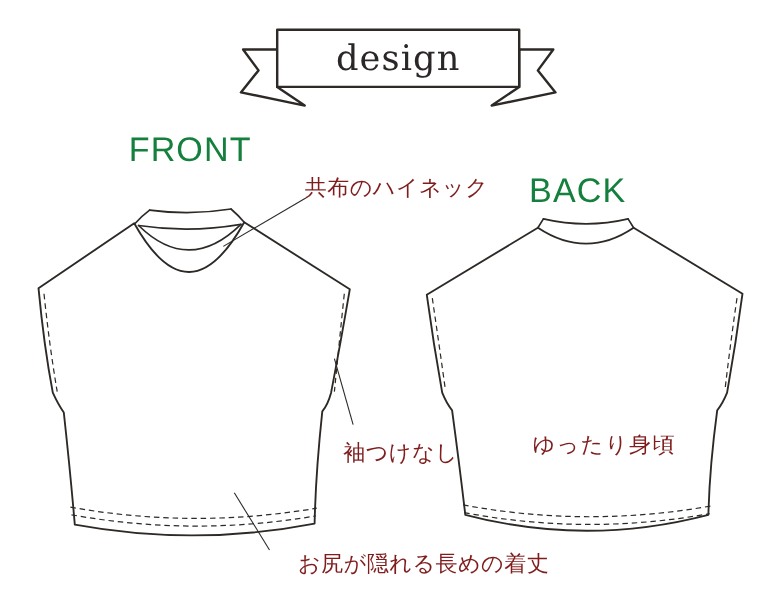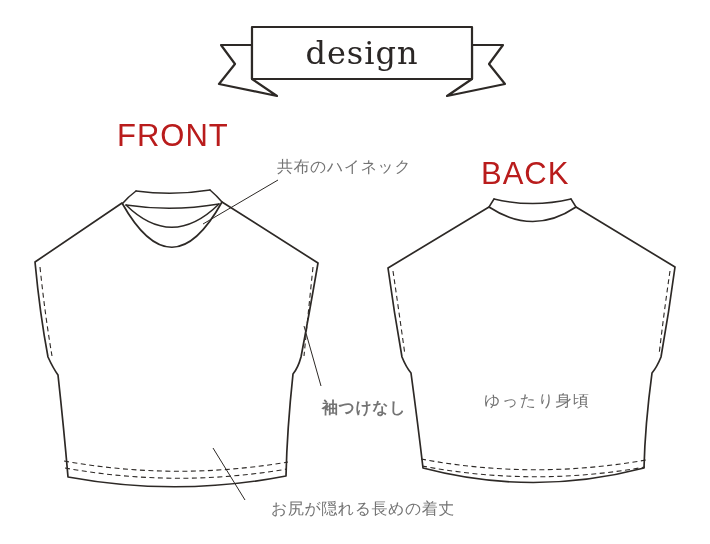--- a/index.html
+++ b/index.html
@@ -26,32 +26,32 @@
     left: 252px; top: 27px; width: 220px; height: 52px;
     display: flex; align-items: center; justify-content: center;
     font-family: "DejaVu Serif", "Liberation Serif", serif;
     font-size: 32px;
     color: #2b2726;
     letter-spacing: 1px;
   }
   .view-label {
     font-size: 31px;
     font-weight: 500;
-    color: #b91c1c;
+    color: #15803d;
     letter-spacing: 1px;
   }
   .front-label { left: 117px; top: 118px; }
   .back-label  { left: 481px; top: 120px; margin-top: 36px; }
   .note {
-    font-size: 16px;
-    color: #737373;
+    font-size: 20px;
+    color: #7f1d1d;
     letter-spacing: 0.5px;
   }
   .note-neck   { left: 277px; top: 157px; }
-  .note-sleeve { left: 322px; top: 398px; font-weight: bold; }
+  .note-sleeve { left: 312px; top: 398px; }
   .note-length { left: 251px; top: 499px; margin-left: 20px; }
   .note-body   { left: 484px; top: 391px; letter-spacing: 1.5px; }
 </style>
 </head>
 <body>
 
 <div class="stage">
 
   <svg width="710" height="544" viewBox="0 0 710 544">
 

